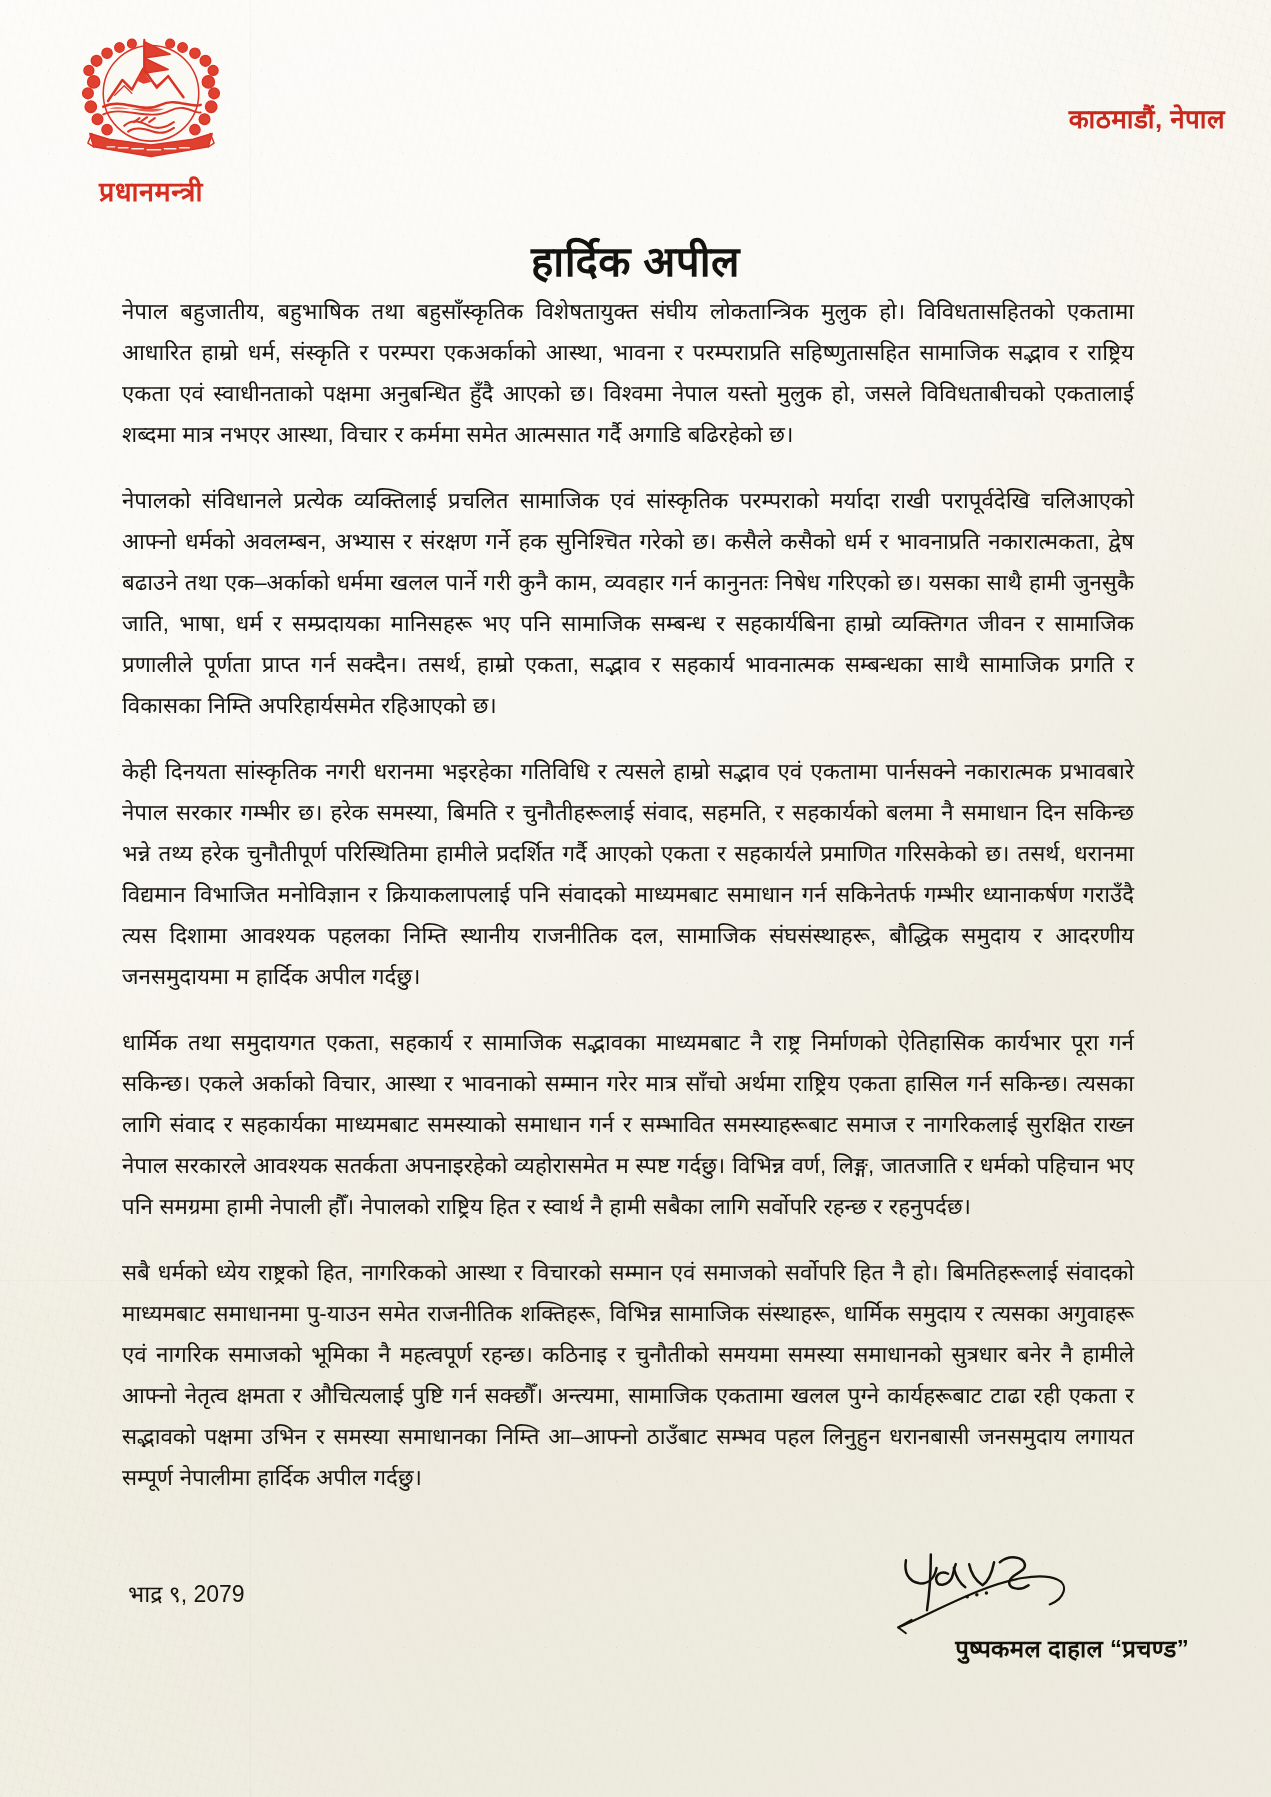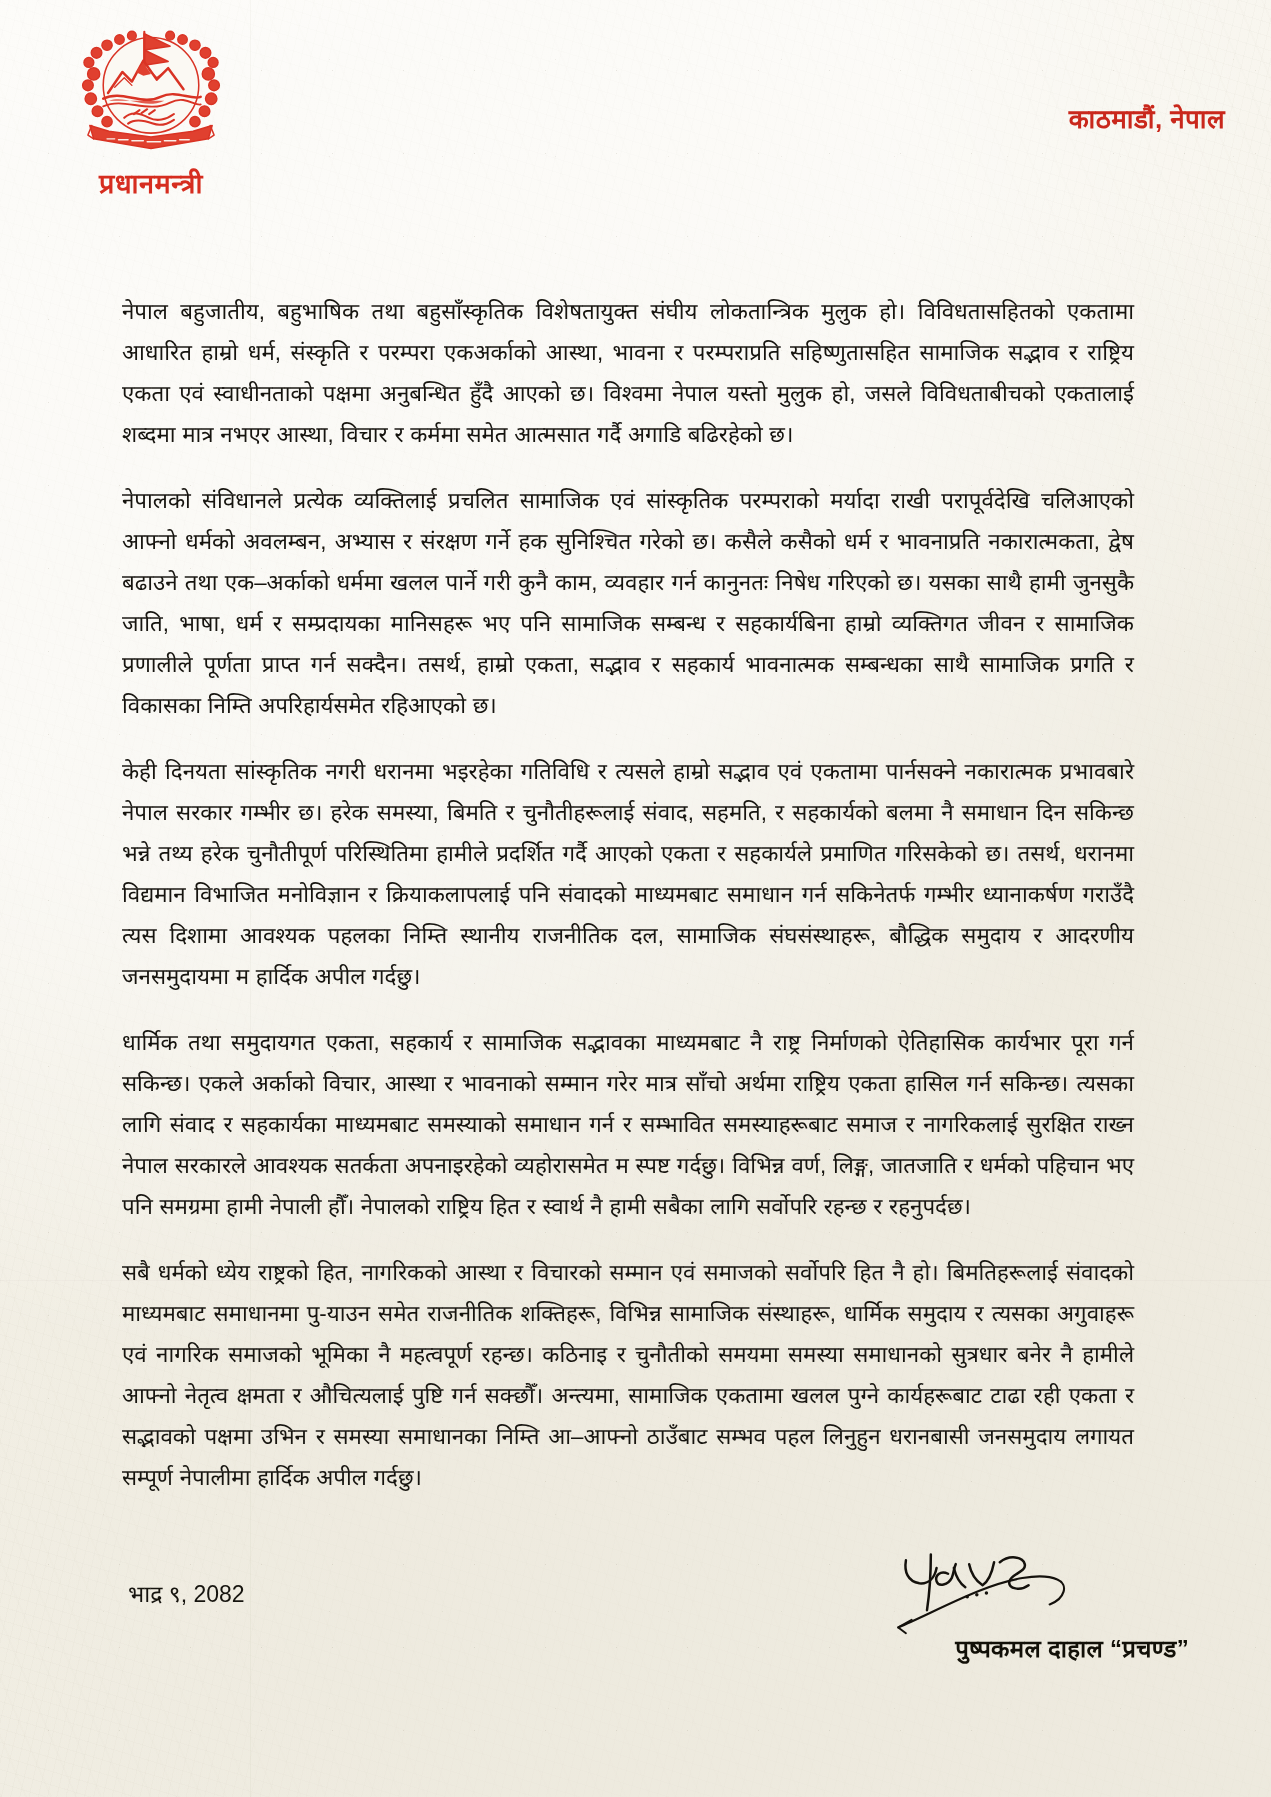--- a/index.html
+++ b/index.html
@@ -35,21 +35,21 @@
       radial-gradient(circle, rgba(120,110,85,0.30) 0.6px, rgba(0,0,0,0) 0.9px),
       radial-gradient(circle, rgba(120,110,85,0.20) 0.5px, rgba(0,0,0,0) 0.8px);
     background-size: 71px 83px, 113px 97px;
     background-position: 13px 29px, 47px 11px;
   }
 
   
   .letterhead {
     position: absolute;
     left: 36px;
-    top: 18px;
+    top: 26px;
     width: 230px;
     text-align: center;
   }
   .emblem {
     width: 172px;
     height: 150px;
     margin: 0 auto;
     display: block;
   }
   .ministry-label {
@@ -213,30 +213,31 @@
         <path d="M28 112 L24 122 L30 126" stroke-width="1.6"></path>
         <path d="M152 112 L156 122 L150 126" stroke-width="1.6"></path>
       </g>
     </svg>
 
     <div class="ministry-label">प्रधानमन्त्री</div>
   </div>
 
   <div class="place-line">काठमाडौं, नेपाल</div>
 
+  <h1 class="doc-title">हार्दिक अपील</h1>
 
   <div class="body-copy">
     <p class="para">नेपाल बहुजातीय, बहुभाषिक तथा बहुसाँस्कृतिक विशेषतायुक्त संघीय लोकतान्त्रिक मुलुक हो। विविधतासहितको एकतामा आधारित हाम्रो धर्म, संस्कृति र परम्परा एकअर्काको आस्था, भावना र परम्पराप्रति सहिष्णुतासहित सामाजिक सद्भाव र राष्ट्रिय एकता एवं स्वाधीनताको पक्षमा अनुबन्धित हुँदै आएको छ। विश्वमा नेपाल यस्तो मुलुक हो, जसले विविधताबीचको एकतालाई शब्दमा मात्र नभएर आस्था, विचार र कर्ममा समेत आत्मसात गर्दै अगाडि बढिरहेको छ।</p>
     <p class="para">नेपालको संविधानले प्रत्येक व्यक्तिलाई प्रचलित सामाजिक एवं सांस्कृतिक परम्पराको मर्यादा राखी परापूर्वदेखि चलिआएको आफ्नो धर्मको अवलम्बन, अभ्यास र संरक्षण गर्ने हक सुनिश्चित गरेको छ। कसैले कसैको धर्म र भावनाप्रति नकारात्मकता, द्वेष बढाउने तथा एक–अर्काको धर्ममा खलल पार्ने गरी कुनै काम, व्यवहार गर्न कानुनतः निषेध गरिएको छ। यसका साथै हामी जुनसुकै जाति, भाषा, धर्म र सम्प्रदायका मानिसहरू भए पनि सामाजिक सम्बन्ध र सहकार्यबिना हाम्रो व्यक्तिगत जीवन र सामाजिक प्रणालीले पूर्णता प्राप्त गर्न सक्दैन। तसर्थ, हाम्रो एकता, सद्भाव र सहकार्य भावनात्मक सम्बन्धका साथै सामाजिक प्रगति र विकासका निम्ति अपरिहार्यसमेत रहिआएको छ।</p>
     <p class="para">केही दिनयता सांस्कृतिक नगरी धरानमा भइरहेका गतिविधि र त्यसले हाम्रो सद्भाव एवं एकतामा पार्नसक्ने नकारात्मक प्रभावबारे नेपाल सरकार गम्भीर छ। हरेक समस्या, बिमति र चुनौतीहरूलाई संवाद, सहमति, र सहकार्यको बलमा नै समाधान दिन सकिन्छ भन्ने तथ्य हरेक चुनौतीपूर्ण परिस्थितिमा हामीले प्रदर्शित गर्दै आएको एकता र सहकार्यले प्रमाणित गरिसकेको छ। तसर्थ, धरानमा विद्यमान विभाजित मनोविज्ञान र क्रियाकलापलाई पनि संवादको माध्यमबाट समाधान गर्न सकिनेतर्फ गम्भीर ध्यानाकर्षण गराउँदै त्यस दिशामा आवश्यक पहलका निम्ति स्थानीय राजनीतिक दल, सामाजिक संघसंस्थाहरू, बौद्धिक समुदाय र आदरणीय जनसमुदायमा म हार्दिक अपील गर्दछु।</p>
     <p class="para">धार्मिक तथा समुदायगत एकता, सहकार्य र सामाजिक सद्भावका माध्यमबाट नै राष्ट्र निर्माणको ऐतिहासिक कार्यभार पूरा गर्न सकिन्छ। एकले अर्काको विचार, आस्था र भावनाको सम्मान गरेर मात्र साँचो अर्थमा राष्ट्रिय एकता हासिल गर्न सकिन्छ। त्यसका लागि संवाद र सहकार्यका माध्यमबाट समस्याको समाधान गर्न र सम्भावित समस्याहरूबाट समाज र नागरिकलाई सुरक्षित राख्न नेपाल सरकारले आवश्यक सतर्कता अपनाइरहेको व्यहोरासमेत म स्पष्ट गर्दछु। विभिन्न वर्ण, लिङ्ग, जातजाति र धर्मको पहिचान भए पनि समग्रमा हामी नेपाली हौँ। नेपालको राष्ट्रिय हित र स्वार्थ नै हामी सबैका लागि सर्वोपरि रहन्छ र रहनुपर्दछ।</p>
     <p class="para">सबै धर्मको ध्येय राष्ट्रको हित, नागरिकको आस्था र विचारको सम्मान एवं समाजको सर्वोपरि हित नै हो। बिमतिहरूलाई संवादको माध्यमबाट समाधानमा पु-याउन समेत राजनीतिक शक्तिहरू, विभिन्न सामाजिक संस्थाहरू, धार्मिक समुदाय र त्यसका अगुवाहरू एवं नागरिक समाजको भूमिका नै महत्वपूर्ण रहन्छ। कठिनाइ र चुनौतीको समयमा समस्या समाधानको सुत्रधार बनेर नै हामीले आफ्नो नेतृत्व क्षमता र औचित्यलाई पुष्टि गर्न सक्छौँ। अन्त्यमा, सामाजिक एकतामा खलल पुग्ने कार्यहरूबाट टाढा रही एकता र सद्भावको पक्षमा उभिन र समस्या समाधानका निम्ति आ–आफ्नो ठाउँबाट सम्भव पहल लिनुहुन धरानबासी जनसमुदाय लगायत सम्पूर्ण नेपालीमा हार्दिक अपील गर्दछु।</p>
   </div>
 
-  <div class="date-line">भाद्र ९, 2082</div>
+  <div class="date-line">भाद्र ९, 2079</div>
 
   <div class="sign-block">
     <svg class="signature-mark" viewBox="0 0 300 96" aria-hidden="true">
       <g fill="none" stroke="#14110c" stroke-width="2.6" stroke-linecap="round" stroke-linejoin="round">
 
         <path d="M74 16 C72 28, 76 38, 88 40 C98 41, 104 34, 106 24"></path>
         <path d="M100 10 C100 30, 99 48, 96 68"></path>
         <path d="M118 30 C110 26, 104 32, 106 38 C108 44, 118 42, 122 34 C124 29, 124 24, 126 20"></path>
         <path d="M124 24 C126 32, 130 40, 136 44"></path>
         <path d="M140 20 C142 30, 148 38, 154 42 C160 38, 164 28, 166 18"></path>

